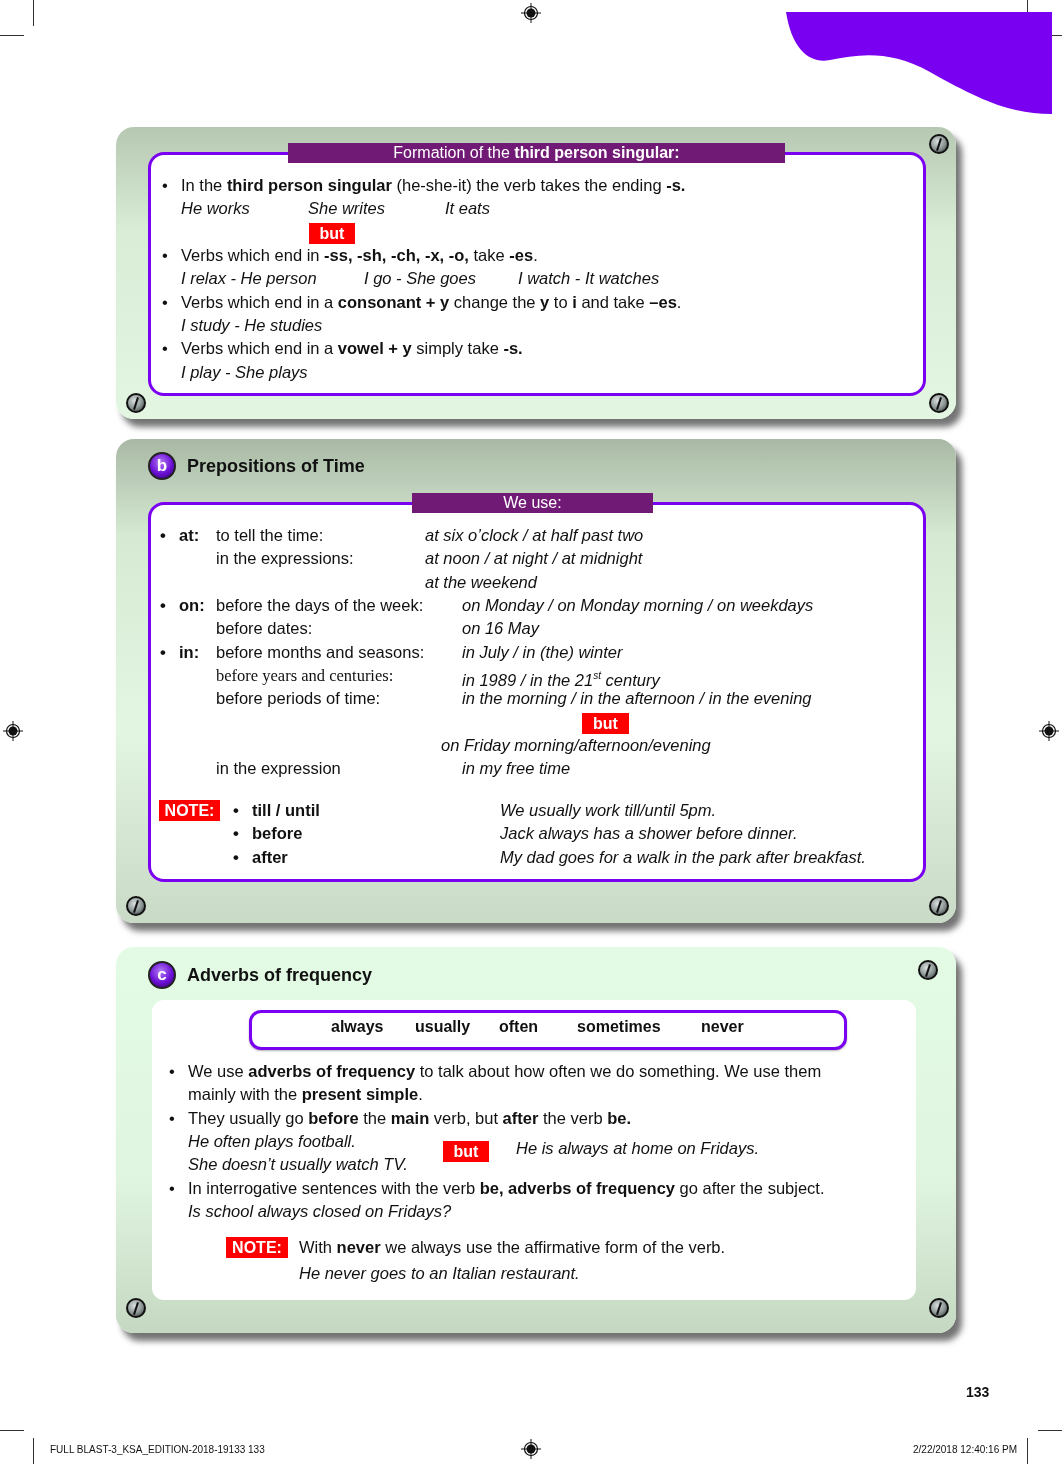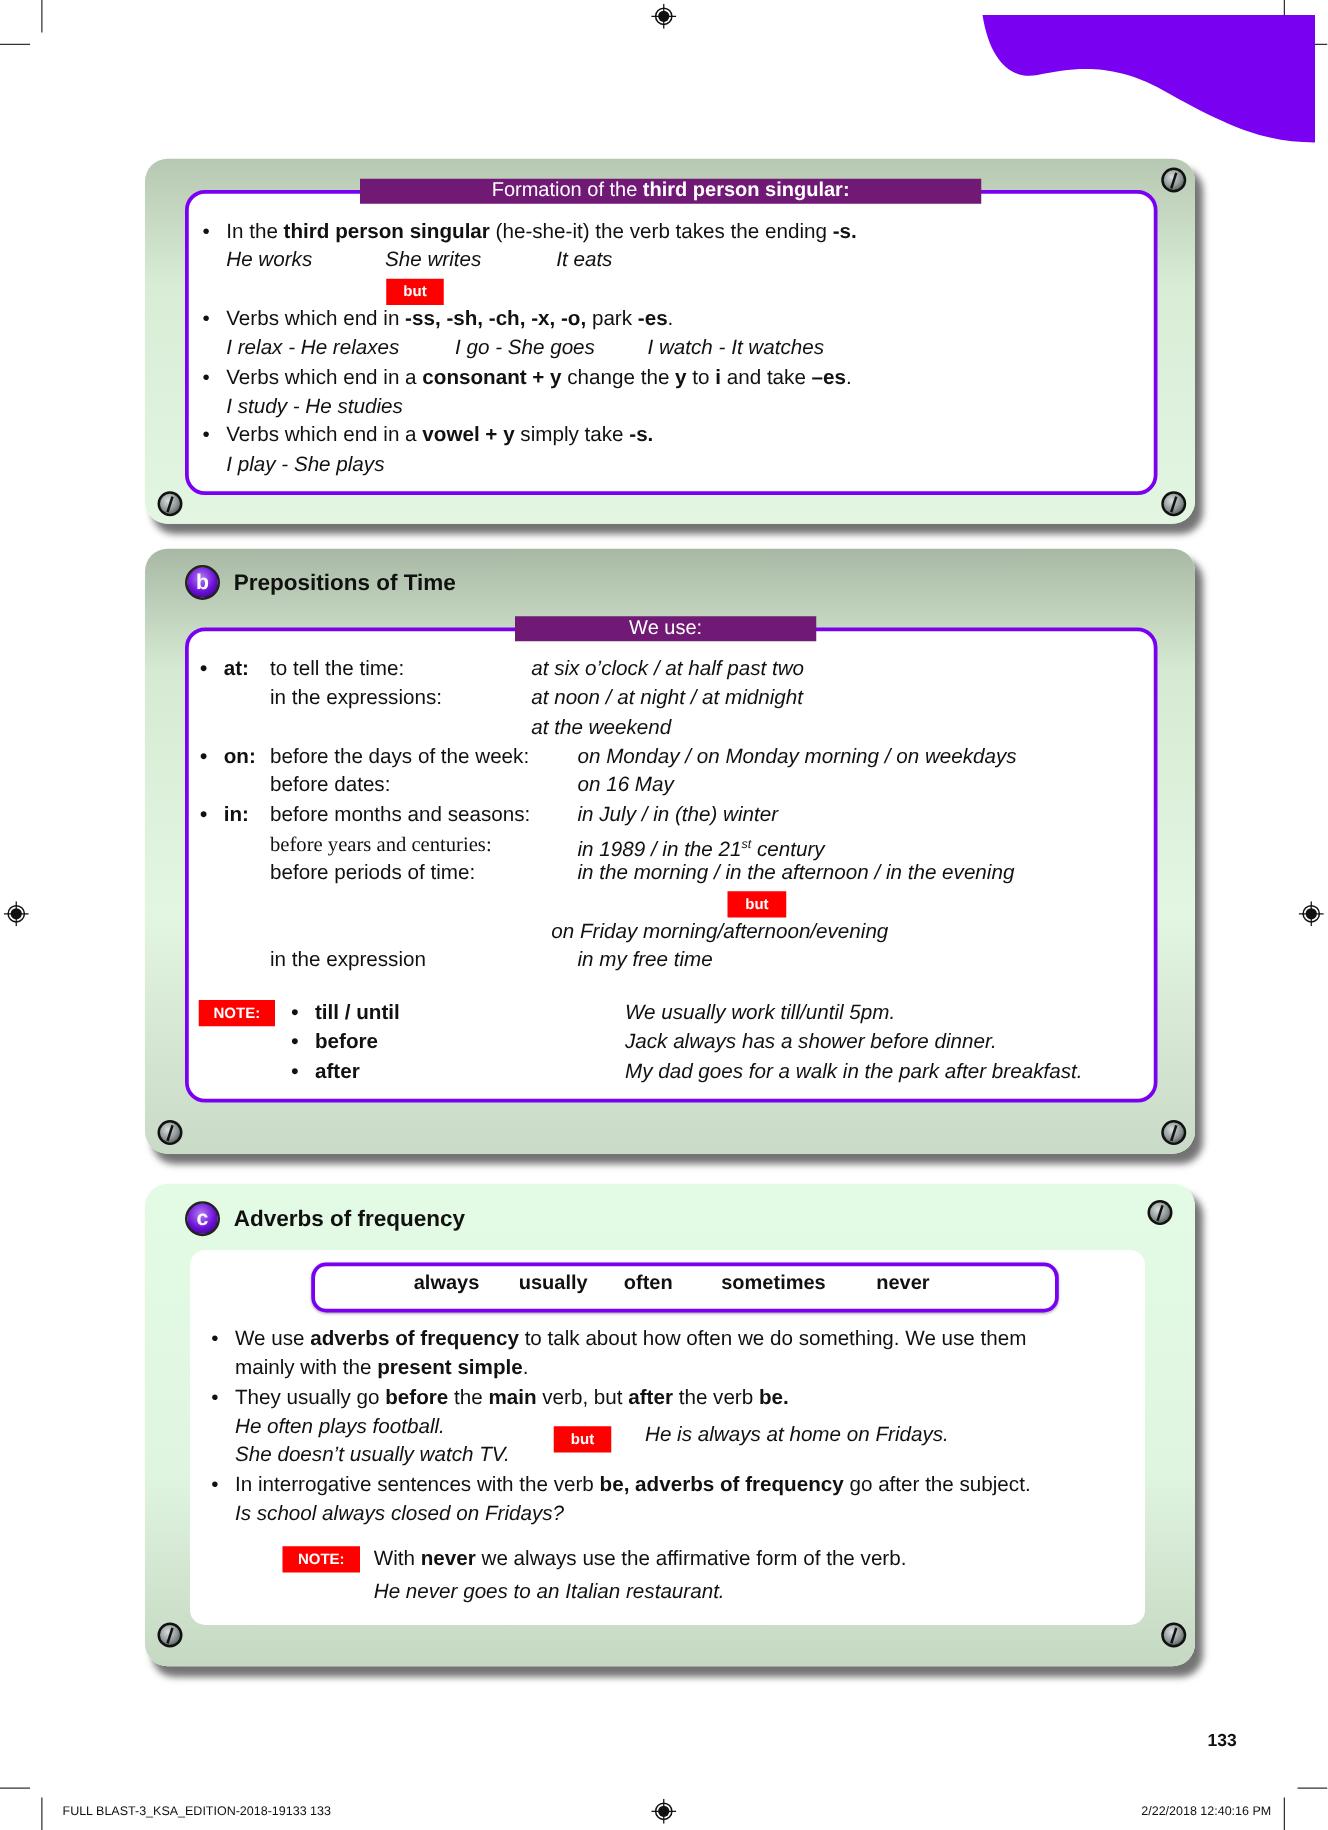--- a/index.html
+++ b/index.html
@@ -34,21 +34,21 @@
   .band { position:absolute; background:#701a75; color:#fff; text-align:center; font-size:16px; line-height:20px; }
 
   .screw { position:absolute; width:20px; height:20px; border-radius:50%;
      background:radial-gradient(circle at 40% 35%, #d9dede 0%, #8a9493 55%, #2d3232 100%);
      border:2px solid #111; box-sizing:border-box; }
   .screw::after { content:""; position:absolute; left:7px; top:2px; width:2px; height:13px; background:#111; transform:rotate(18deg); }
 
   .txt { position:absolute; font-size:16.5px; line-height:23px; white-space:nowrap; }
   .bullet::before { content:"•"; position:absolute; left:-19px; }
 
-  .red-tag { position:absolute; background:#ff0000; color:#fff; font-weight:bold; font-size:12px;
+  .red-tag { position:absolute; background:#ff0000; color:#fff; font-weight:bold; font-size:16px;
       line-height:21px; text-align:center; }
 
   .badge { position:absolute; width:28px; height:28px; border-radius:50%;
      background:radial-gradient(circle at 45% 35%, #b37cf5 0%, #6b0fd6 55%, #2a0060 100%);
      border:2px solid #222; box-sizing:border-box; color:#fff; font-weight:bold; font-size:17px;
      text-align:center; line-height:23px; }
   .heading { position:absolute; font-weight:bold; font-size:18px; }
 
   .freq-box { position:absolute; left:249px; top:1010px; width:592px; height:34px; border:3px solid #7a00f2;
      border-radius:12px; background:#fff; box-shadow:0 1px 2px rgba(0,0,0,0.3); }
@@ -103,22 +103,22 @@
 <div class="screw" style="left:929px;top:393px;"></div>
 <div class="inner inner-a"></div>
 <div class="band" style="left:288px;top:143px;width:497px;"><span>Formation of the </span><b>third person singular:</b></div>
 
 <div class="txt bullet" style="left:181px;top:174px;"><span>In the </span><b>third person singular</b><span> (he-she-it) the verb takes the ending </span><b>-s.</b></div>
 <div class="txt it" style="left:181px;top:197px;">He works</div>
 <div class="txt it" style="left:308px;top:197px;">She writes</div>
 <div class="txt it" style="left:445px;top:197px;">It eats</div>
 <div class="red-tag" style="left:309px;top:223px;width:46px;">but</div>
 
-<div class="txt bullet" style="left:181px;top:244px;"><span>Verbs which end in  </span><b>-ss, -sh, -ch, -x, -o,</b><span> park </span><b>-es</b><span>.</span></div>
-<div class="txt it" style="left:181px;top:267px;">I relax - He relaxes</div>
+<div class="txt bullet" style="left:181px;top:244px;"><span>Verbs which end in  </span><b>-ss, -sh, -ch, -x, -o,</b><span> take </span><b>-es</b><span>.</span></div>
+<div class="txt it" style="left:181px;top:267px;">I relax - He person</div>
 <div class="txt it" style="left:364px;top:267px;">I go - She goes</div>
 <div class="txt it" style="left:518px;top:267px;">I watch - It watches</div>
 
 <div class="txt bullet" style="left:181px;top:291px;"><span>Verbs which end in a </span><b>consonant + y</b><span> change the </span><b>y</b><span> to </span><b>i</b><span> and take </span><b>–es</b><span>.</span></div>
 <div class="txt it" style="left:181px;top:314px;">I study - He studies</div>
 
 <div class="txt bullet" style="left:181px;top:337px;"><span>Verbs which end in a </span><b>vowel + y</b><span> simply take </span><b>-s.</b></div>
 <div class="txt it" style="left:181px;top:361px;">I play - She plays</div>
 
 <div class="panel panel-b"></div>

